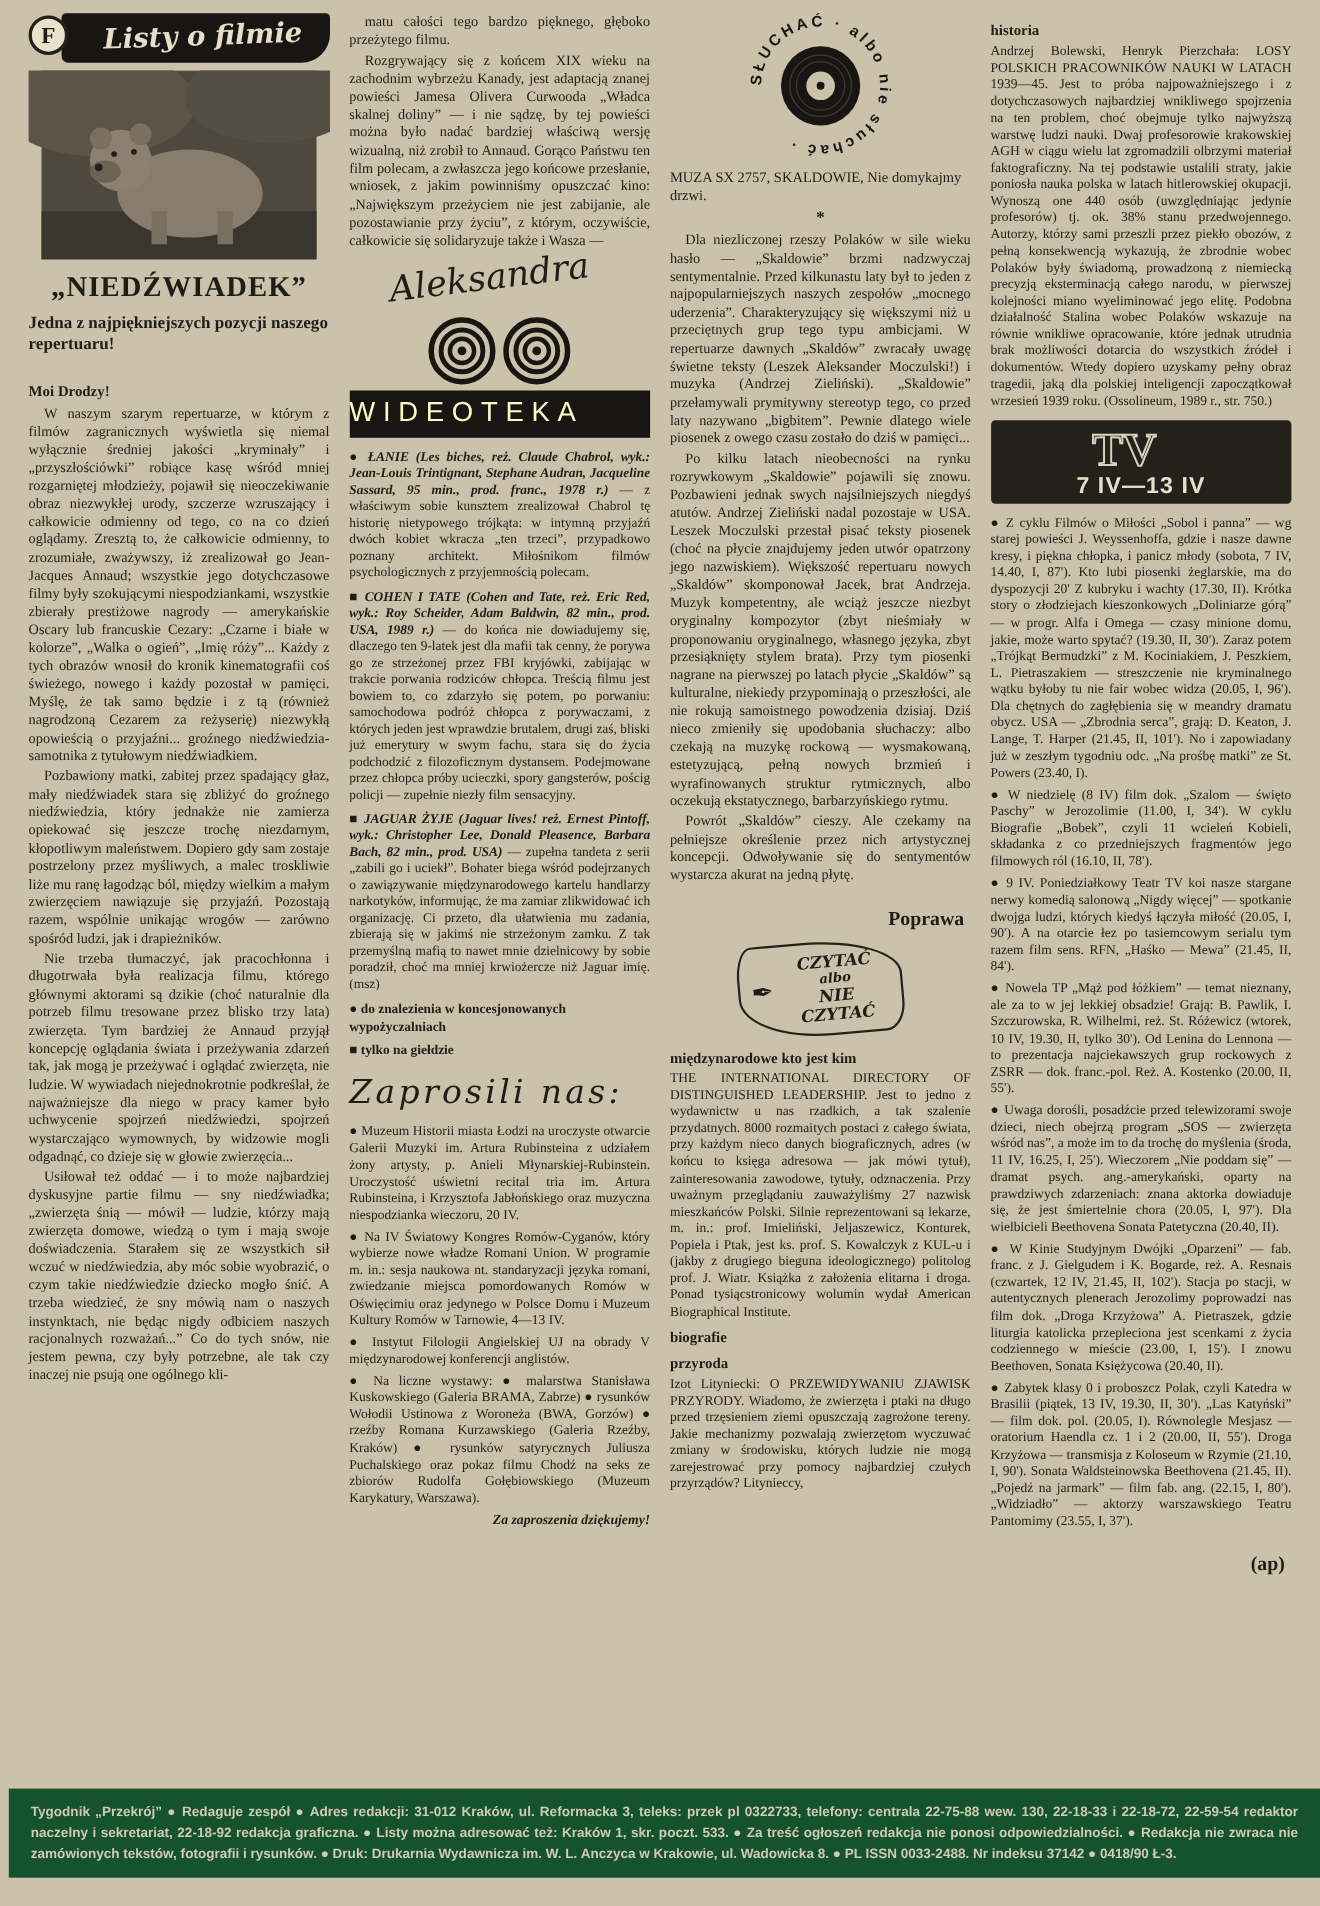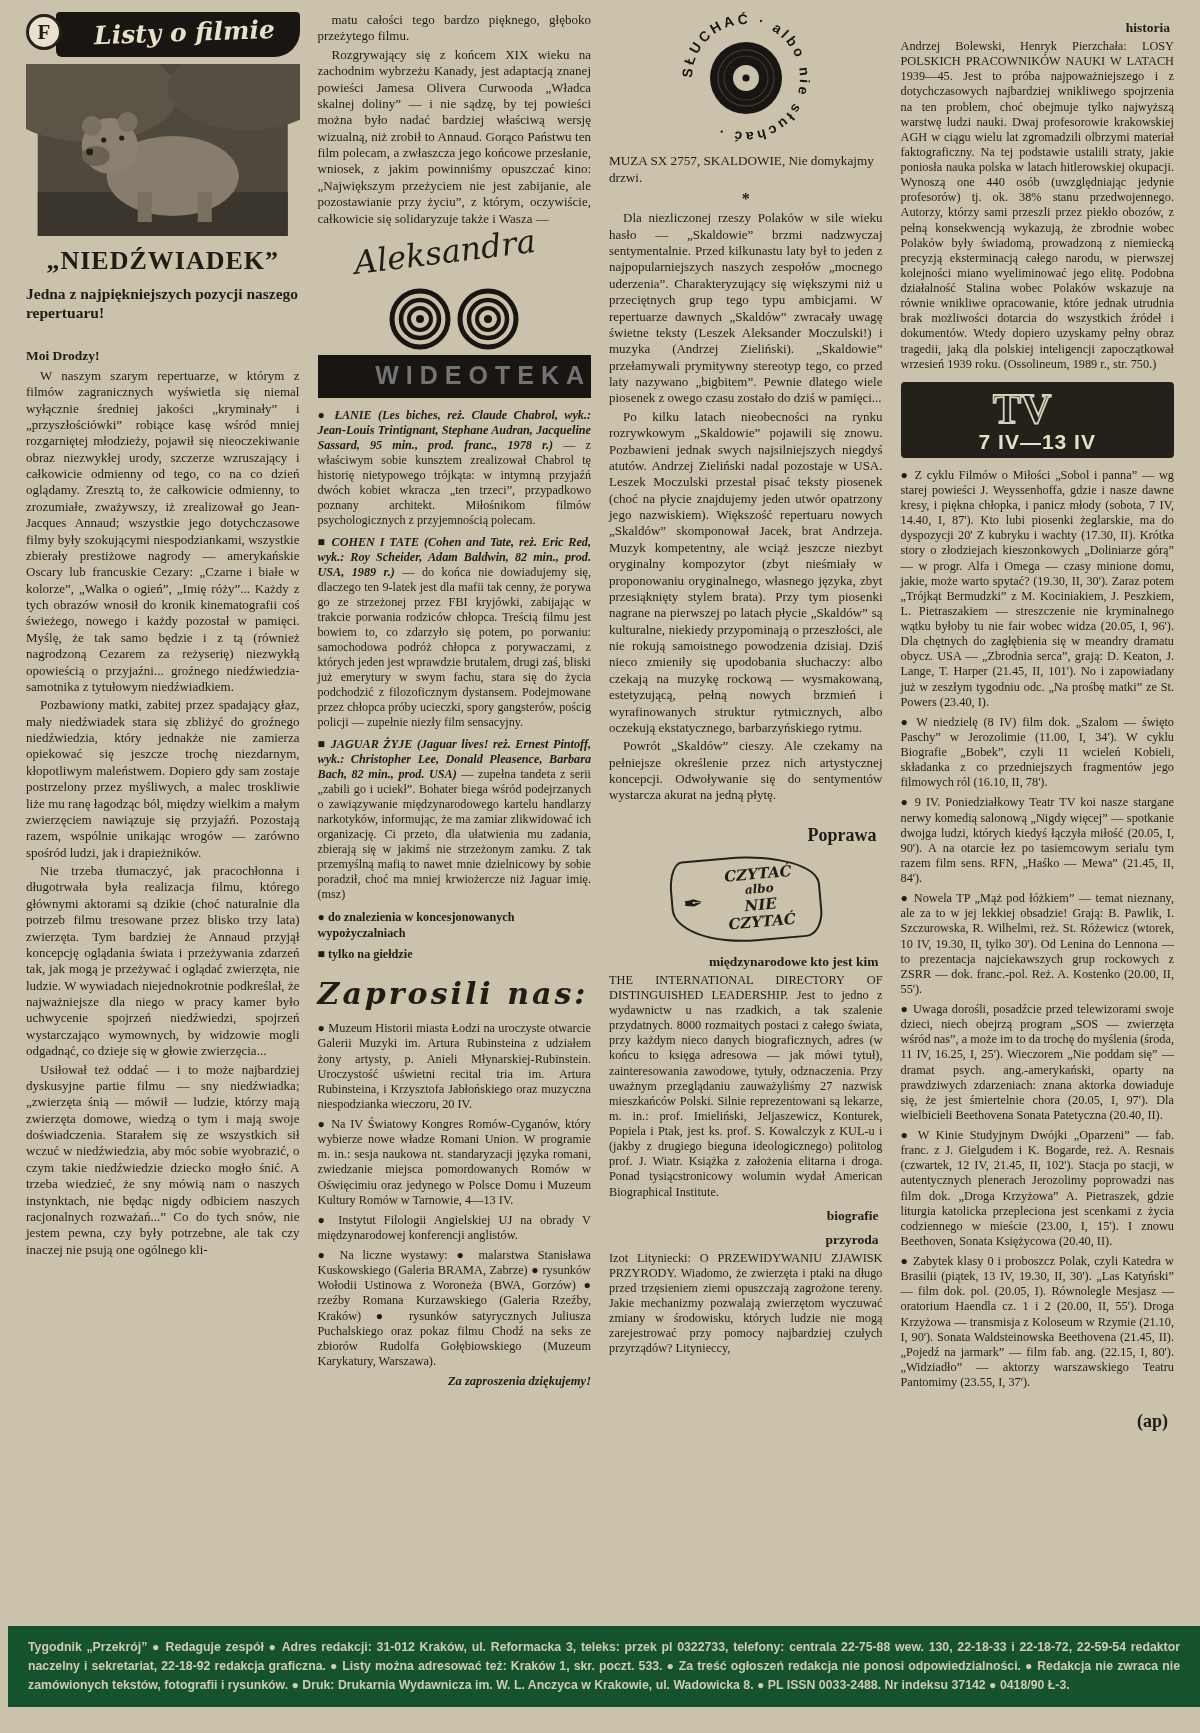--- a/index.html
+++ b/index.html
@@ -51,30 +51,30 @@
   .signature {
     font-family: "DejaVu Serif", serif; font-style: italic;
     font-size: 32px; transform: rotate(-7deg);
     margin: 6px 20px 12px auto; text-align: center;
   }
 
   
   .wideoteka { margin: 4px 0 10px; }
   .reels { display: flex; justify-content: center; gap: 4px; padding: 4px 0; }
   .wideo-band {
-    background: #181512; color: #737373; text-align: right;
-    font-family: "Liberation Sans", sans-serif; font-weight: bold;
+    background: #181512; color: #fef9c3; text-align: left;
+    font-family: "Liberation Sans", sans-serif; font-weight: normal;
     font-size: 25px; letter-spacing: 7px; padding: 6px 0 8px;
   }
   .review { font-size: 12.2px; line-height: 1.23; text-align: justify; margin-bottom: 7px; }
   .review .lead { font-weight: bold; font-style: italic; }
   .legend { font-weight: bold; font-size: 12.2px; line-height: 1.35; margin: 4px 0; }
 
   .script-heading {
-    font-family: "DejaVu Serif", serif; font-style: italic; font-weight: bold;
+    font-family: "DejaVu Serif", serif; font-style: italic; font-weight: normal;
     font-size: 30px; letter-spacing: 3px; margin: 14px 0 10px; text-align: left;
   }
   .thanks { text-align: right; font-style: italic; font-weight: bold; font-size: 12.5px; margin-top: 4px; }
 
   
   .record-wrap { display: flex; justify-content: center; margin-bottom: 8px; }
   .album-line { font-size: 13.2px; line-height: 1.3; margin: 2px 0 4px; }
   .star-divider { text-align: center; font-size: 16px; font-weight: bold; margin: 2px 0; }
   .author-line { text-align: right; font-weight: bold; font-size: 18px; margin: 21px 6px 10px 0; }
 
@@ -83,21 +83,21 @@
     border: 2.5px solid #24201a; border-radius: 14px 60% 18px 55% / 30px 40% 26px 45%;
     transform: rotate(-5deg);
     padding: 8px 10px; text-align: center;
     display: flex; align-items: center; gap: 8px;
   }
   .stamp .pen { font-size: 24px; }
   .stamp-lines { flex: 1; font-family: "DejaVu Serif", serif; font-style: italic; font-weight: bold; line-height: 1.1; }
   .stamp-lines .l1, .stamp-lines .l3 { font-size: 15px; }
   .stamp-lines .l2 { font-size: 12px; display: block; }
 
-  .sec-heading { text-align: right; font-weight: bold; font-size: 13.5px; margin: 8px 4px 3px 0; }
+  .sec-heading { font-weight: bold; font-size: 13.5px; margin: 8px 4px 3px 0; }
 
   
   .tv-box {
     background: #24211b; border-radius: 4px;
     display: flex; align-items: center; justify-content: space-between;
     padding: 4px 12px; margin: 10px 0; flex-direction: column;
   }
   .tv-dates { color: #e7dfc9; font-weight: bold; font-size: 21px; font-family: "Liberation Sans", sans-serif; letter-spacing: 1px; }
 
   

